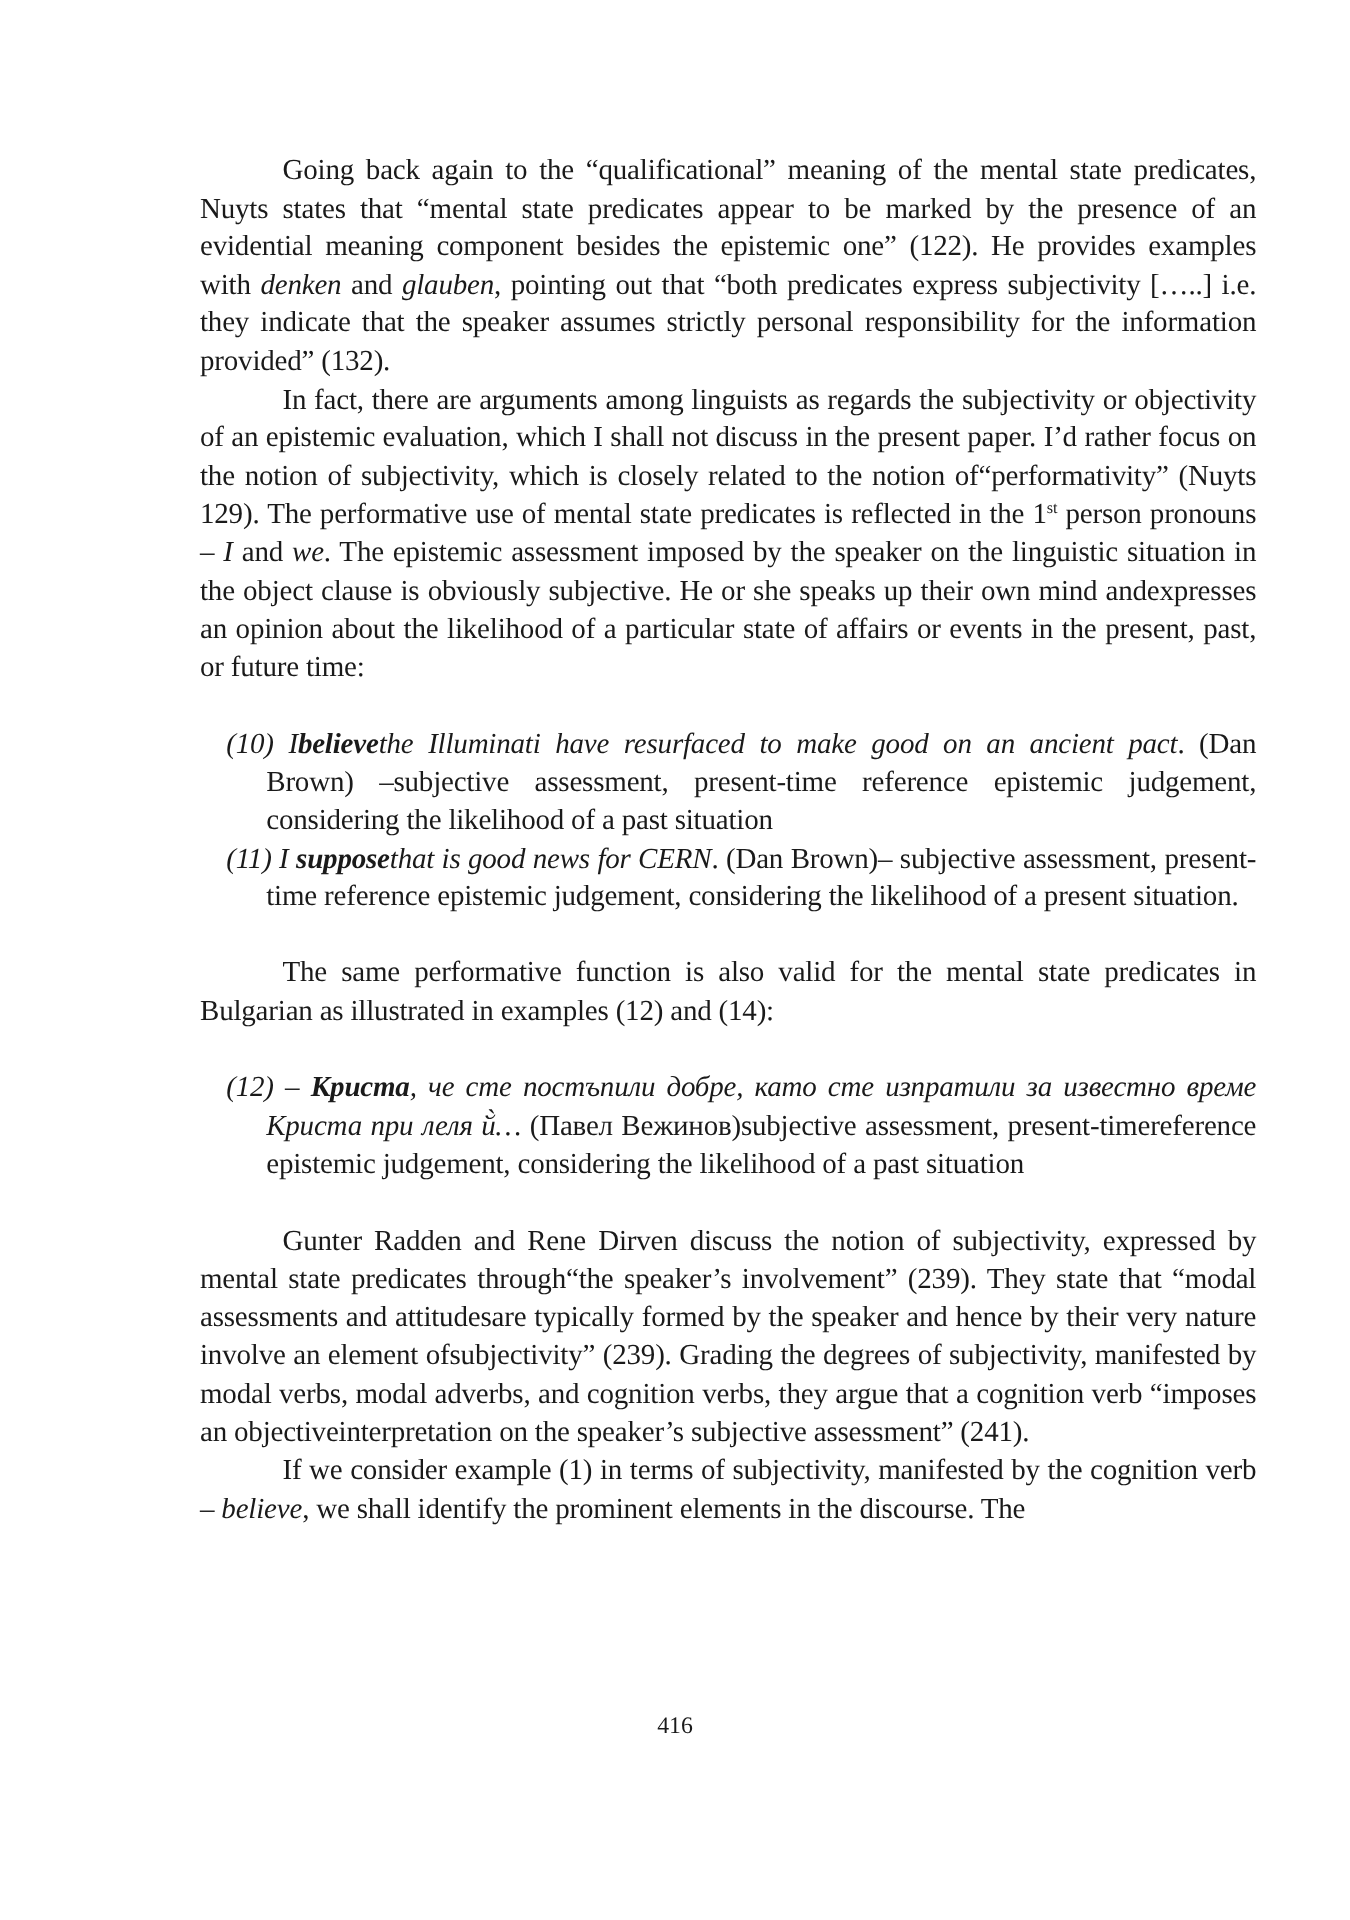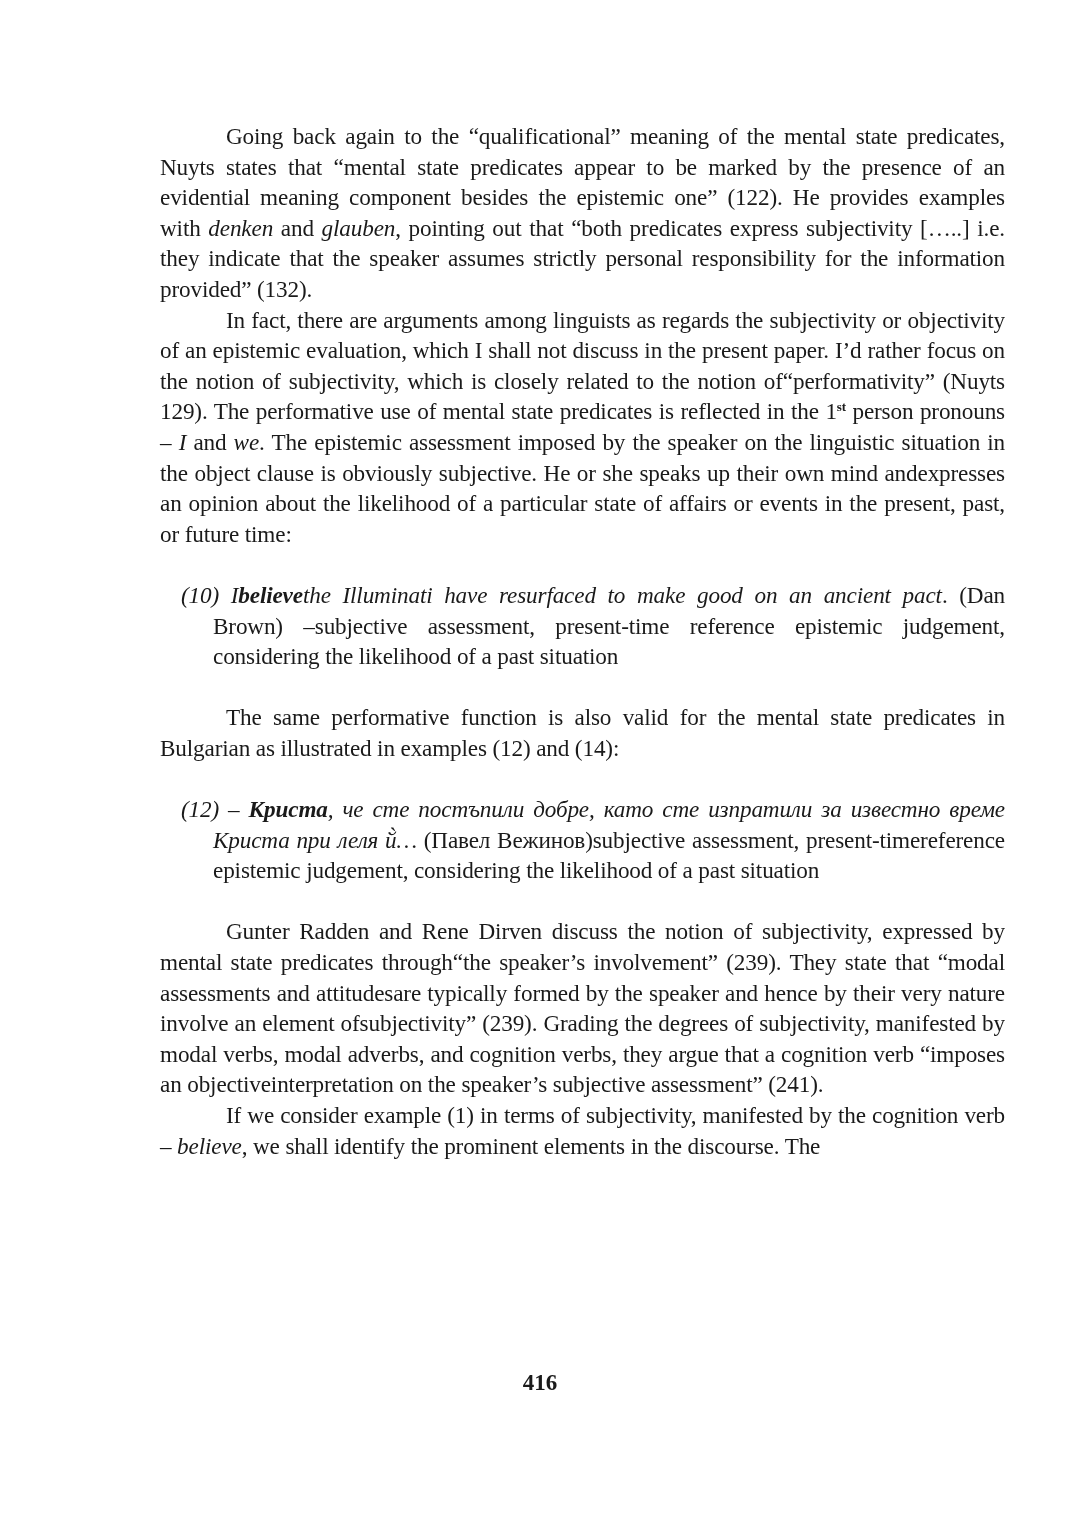--- a/index.html
+++ b/index.html
@@ -16,39 +16,40 @@
   }
   p { margin: 0; text-align: justify; }
   .indent { text-indent: 66px; }
   .gap { height: 30.6px; }
   .ex {
     margin: 0; text-align: justify;
     padding-left: 53px; text-indent: -32px;
   }
   i { font-style: italic; }
   b { font-weight: bold; }
-  sup { font-size: 13px; line-height: 0; vertical-align: 8px; font-weight: bold; }
+  sup { font-size: 13px; line-height: 0; vertical-align: 8px; }
   .pagenum {
     position: absolute; top: 1370px; left: 0; width: 1080px;
-    text-align: center; font-size: 23px; font-weight: bold;
+    text-align: center; font-size: 19px;
   }
 </style>
 </head>
 <body>
 
 <div class="page">
 
   <p class="indent"><span>Going back again to the “qualificational” meaning of the mental state predica­tes, Nuyts states that “mental state predicates appear to be marked by the presence of an evidential meaning component besides the epistemic one” (122). He provides examples with </span><i>denken</i><span> and </span><i>glauben</i><span>, pointing out that “both predicates express subjectivity […..] i.e. they indicate that the speaker assumes strictly personal responsibility for the information provided” (132).</span></p>
 
   <p class="indent"><span>In fact, there are arguments among linguists as regards the subjectivity or objectivity of an epistemic evaluation, which I shall not discuss in the present paper. I’d rather focus on the notion of subjectivity, which is closely related to the notion of“performativity” (Nuyts 129). The performative use of mental state predicates is reflected in the 1</span><sup>st</sup><span> person pronouns – </span><i>I</i><span> and </span><i>we</i><span>. The epistemic assessment imposed by the speaker on the linguistic situation in the object clause is obviously subjective. He or she speaks up their own mind andexpresses an opinion about the likelihood of a particular state of affairs or events in the present, past, or future time:</span></p>
 
   <div class="gap"></div>
 
   <p class="ex"><i>(10) I</i><i><b>believe</b></i><i>the Illuminati have resurfaced to make good on an ancient pact</i><span>. (Dan Brown) –subjective assessment, present-time reference epistemic judgement, considering the likelihood of a past situation</span></p>
 
+  <p class="ex"><i>(11) I </i><i><b>suppose</b></i><i>that is good news for CERN</i><span>. (Dan Brown)– subjective assessment, present-time reference epistemic judgement, considering the likelihood of a present situation.</span></p>
 
   <div class="gap"></div>
 
   <p class="indent">The same performative function is also valid for the mental state predicates in Bulgarian as illustrated in examples (12) and (14):</p>
 
   <div class="gap"></div>
 
   <p class="ex"><i>(12) – </i><i><b>Криста</b></i><i>, че сте постъпили добре, като сте изпратили за известно време Криста при леля й̀…</i><span> (Павел Вежинов)subjective assessment, present-timereference epistemic judgement, considering the likelihood of a past situation</span></p>
 
 

